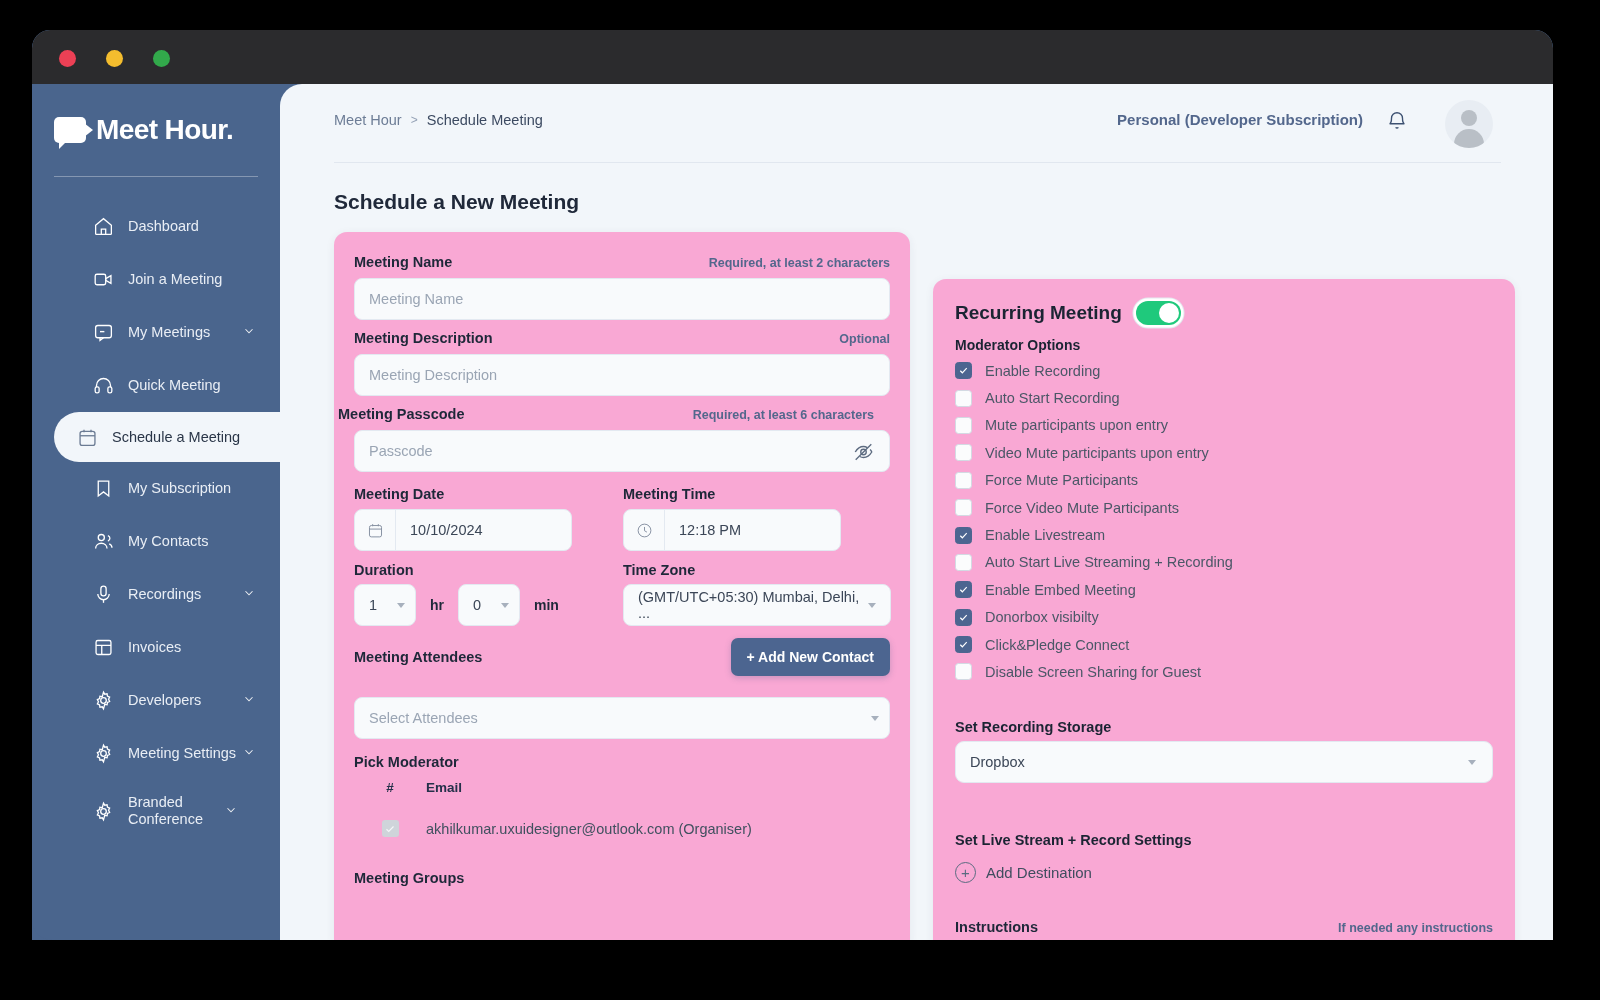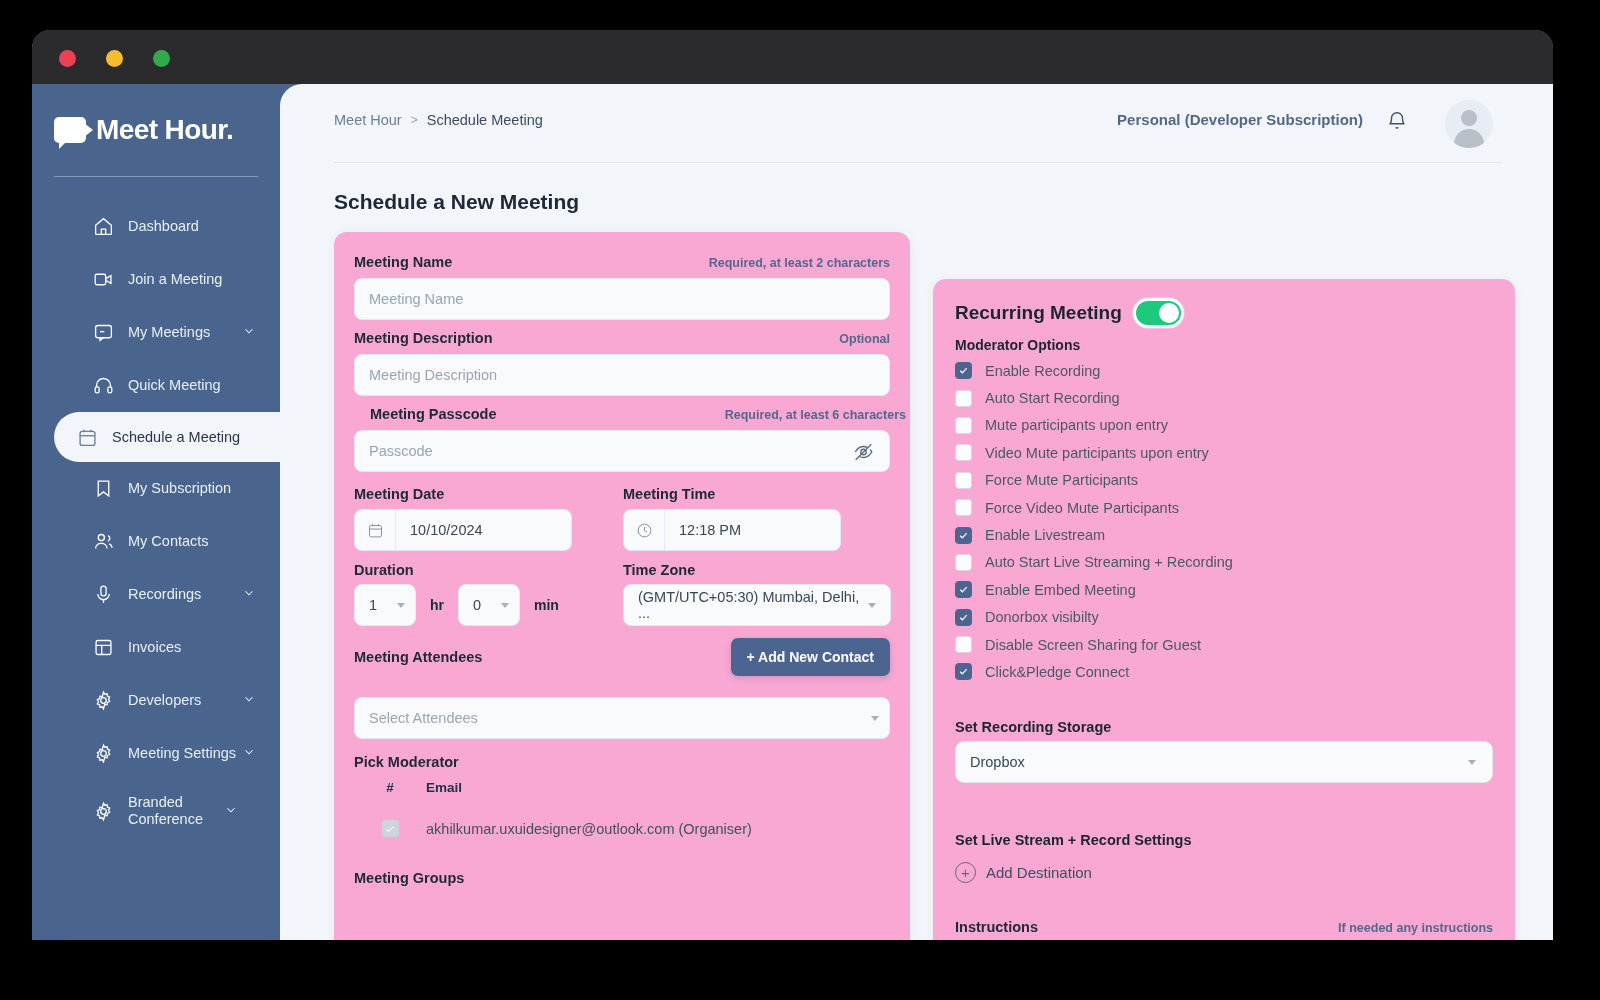--- a/index.html
+++ b/index.html
@@ -163,21 +163,21 @@
     padding: 0 14px; font-size: 14.5px; color: #9aa5b4;
     position: relative;
   }
   .input .val { color: #3b4657; }
 
   
   #ln-row   { position: absolute; left: 20px; top: 22px; width: 536px; }
   #ln-input { position: absolute; left: 20px; top: 46px; width: 536px; }
   #ld-row   { position: absolute; left: 20px; top: 98px; width: 536px; }
   #ld-input { position: absolute; left: 20px; top: 122px; width: 536px; }
-  #lp-row   { position: absolute; left: 36px; top: 174px; width: 536px; text-align: right; }
+  #lp-row   { position: absolute; left: 4px; top: 174px; width: 536px; text-align: right; }
   #lp-input { position: absolute; left: 20px; top: 198px; width: 536px; }
   #eye-btn  { position: absolute; right: 14px; top: 10px; width: 23px; height: 22px; }
   #eye-btn svg { width: 23px; height: 22px; stroke: #5d6b80; fill: none; stroke-width: 1.5; }
 
   #md-label { position: absolute; left: 20px; top: 254px; }
   #md-input { position: absolute; left: 20px; top: 277px; width: 218px; padding-left: 0; }
   #md-input .ibox { width: 41px; height: 100%; display:flex; align-items:center; justify-content:center; border-right: 1px solid #e3e9f1; }
   #md-input .ibox svg { width:17px; height:17px; stroke:#8892a3; fill:none; stroke-width:1.4; }
   #md-input .val { padding-left: 14px; }
 
@@ -631,31 +631,31 @@
             </div>
             <div class="opt">
               <span class="cb on">
                   <svg viewBox="0 0 24 24">
                     <path d="M5 12.5l4.5 4.5L19 7"></path>
                   </svg>
                 </span>
               <span class="ot">Donorbox visibilty</span>
             </div>
             <div class="opt">
-              <span class="cb"></span>
-              <span class="ot">Disable Screen Sharing for Guest</span>
-            </div>
-            <div class="opt">
               <span class="cb on">
                   <svg viewBox="0 0 24 24">
                     <path d="M5 12.5l4.5 4.5L19 7"></path>
                   </svg>
                 </span>
               <span class="ot">Click&amp;Pledge Connect</span>
             </div>
+            <div class="opt">
+              <span class="cb"></span>
+              <span class="ot">Disable Screen Sharing for Guest</span>
+            </div>
           </div>
 
           <div id="rs-label">Set Recording Storage</div>
           <div class="input" id="rs-sel">
             <span class="val">Dropbox</span>
             <span class="cv"></span>
           </div>
 
           <div id="ls-label">Set Live Stream + Record Settings</div>
           <div id="add-dest">

